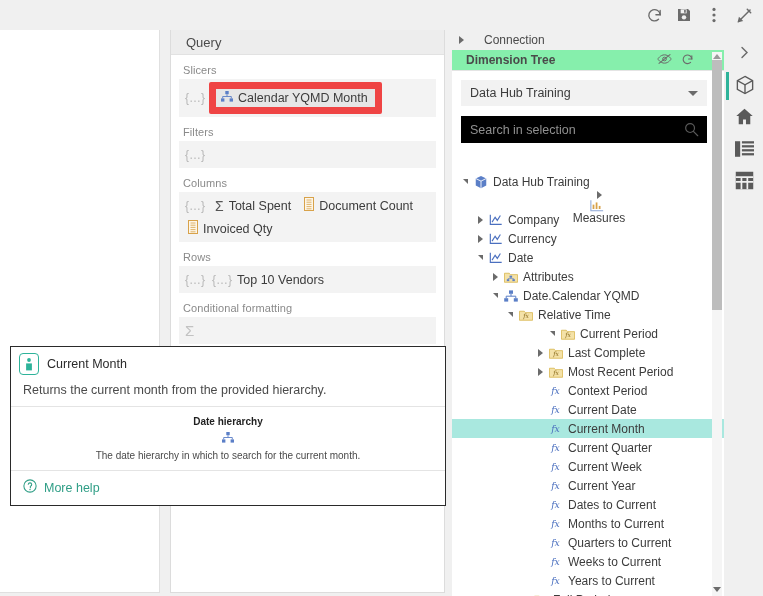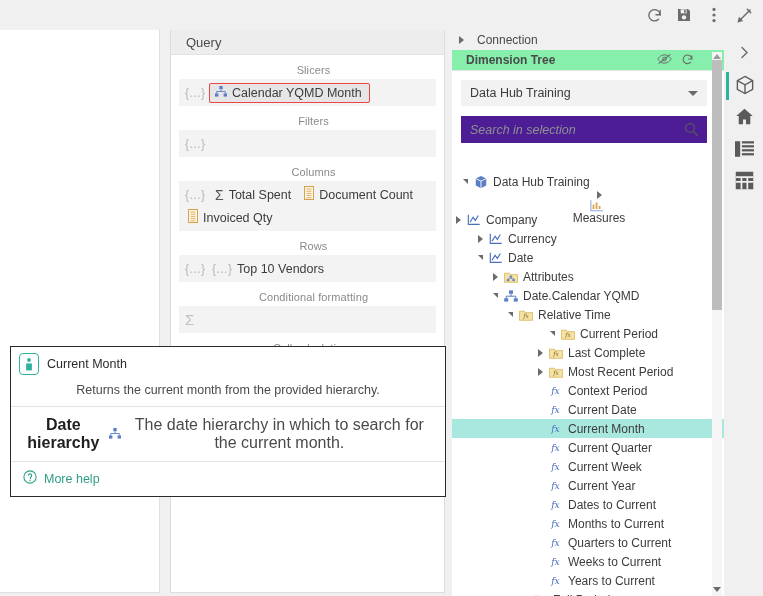--- a/index.html
+++ b/index.html
@@ -4,21 +4,21 @@
 <style>
   * { box-sizing: border-box; margin: 0; padding: 0; }
   html, body {
     width: 763px; height: 596px;
     background: #f0f0f0;
     font-family: "Liberation Sans", sans-serif;
     font-size: 12px;
     color: #3c3c3c;
     overflow: hidden;
   }
-  #app { position: relative; width: 763px; height: 548px; text-align: center; }
+  #app { position: relative; width: 763px; height: 548px; }
 
   
   .topbar {
     position: absolute; left: 0; top: 0; width: 763px; height: 30px;
     background: #f0f0f0;
   }
   .topbar-icons {
     position: absolute; right: 4px; top: 0; height: 30px;
     display: flex; align-items: center; gap: 0px;
   }
@@ -53,38 +53,38 @@
   }
   .q-dropzone {
     margin: 0 8px; background: #f3f3f3; min-height: 23px;
     display: flex; align-items: center; flex-wrap: wrap; gap: 4px;
     padding: 3px 6px;
   }
   .q-dropzone.tall { min-height: 27px; }
   .brace { color: #b8b8b8; font-size: 12px; font-family: "Liberation Sans", sans-serif; }
   .chip {
     display: inline-flex; align-items: center; gap: 5px;
-    background: #e6e6e6; border: 1px solid #ef4444; border-radius: 2px;
+    background: #e6e6e6; border: 7px solid #ef4444; border-radius: 2px;
     padding: 2px 7px 2px 5px; font-size: 12.5px; color: #3c3c3c;
   }
   .field {
     display: inline-flex; align-items: center; gap: 5px;
     font-size: 12.5px; color: #3c3c3c; padding: 1px 3px;
   }
   .sigma { font-size: 14px; color: #555; line-height: 1; }
   .sigma-gray { font-size: 15px; color: #c2c2c2; line-height: 1; }
 
   
   .dim-panel {
     position: absolute; left: 452px; top: 30px; width: 272px; height: 566px;
     background: #ffffff;
   }
   .conn-row {
     height: 20px; background: #f0f0f0; display: flex; align-items: center;
-    padding-left: 7px; gap: 13px; font-size: 12px; color: #4a4a4a;
+    padding-left: 7px; gap: 20px; font-size: 12px; color: #4a4a4a;
   }
   .dim-row {
     height: 21px; background: #86efac; display: flex; align-items: center;
     padding-left: 14px; font-size: 12px; color: #4a4a4a;
     border-bottom: 1px solid #e4e4e4; position: relative; font-weight: bold;
   }
   .dim-row-icons {
     position: absolute; right: 30px; top: 0; height: 21px;
     display: flex; align-items: center; gap: 9px;
   }
@@ -92,23 +92,23 @@
     margin: 9px 17px 0 9px; height: 26px; background: #f2f2f2;
     display: flex; align-items: center; padding: 0 9px;
     font-size: 12.5px; color: #3c3c3c; position: relative;
   }
   .dim-select .caret {
     position: absolute; right: 9px; top: 50%; margin-top: -2px;
     width: 0; height: 0; border-left: 5px solid transparent;
     border-right: 5px solid transparent; border-top: 5px solid #6b6b6b;
   }
   .dim-search {
-    margin: 10px 17px 0 9px; height: 27px; background: #4c1d95;
+    margin: 10px 17px 0 9px; height: 27px; background: #000000;
     display: flex; align-items: center; padding: 0 9px;
-    font-size: 12.5px; color: #909090; position: relative; font-style: italic;
+    font-size: 12.5px; color: #909090; position: relative;
   }
   .dim-search .mag { position: absolute; right: 8px; top: 6px; }
 
   
   .tree {
     position: absolute; left: 0; top: 142px; width: 272px; height: 454px;
     overflow: hidden;
   }
   .tnode {
     height: 19px; display: flex; align-items: center;
@@ -176,23 +176,23 @@
     width: 20px; height: 22px; border: 1.6px solid #2eb39a;
     border-radius: 4px; display: flex; align-items: center;
     justify-content: center; flex: none;
   }
   .tt-title { font-size: 12.5px; color: #2a2a2a; font-weight: normal; }
   .tt-desc {
     padding: 2px 12px 9px 12px; font-size: 12.5px; color: #4a4a4a;
     border-bottom: 1px solid #e4e4e4;
   }
   .tt-param {
-    padding: 9px 12px 9px 12px; font-size: 16px; color: #4a4a4a;
+    padding: 9px 12px 9px 12px; font-size: 10px; color: #4a4a4a;
     border-bottom: 1px solid #e4e4e4; display: flex;
-    align-items: center; gap: 5px; flex-wrap: nowrap;
+    align-items: center; gap: 5px; flex-wrap: nowrap; flex-direction: column;
   }
   .tt-param b { color: #1f1f1f; font-weight: bold; }
   .tt-more {
     padding: 8px 12px 9px 12px; display: flex; align-items: center;
     gap: 7px; font-size: 12.5px; color: #2f9e86; cursor: pointer;
   }
 </style>
 </head>
 <body>
 
@@ -379,21 +379,21 @@
           <span class="ticon-wrap">
             <svg width="14" height="13" viewBox="0 0 16 14">
               <path d="M1 1v12h14" stroke="#8fa8d8" stroke-width="1.2" fill="none"></path>
               <rect x="3" y="6" width="2" height="5" fill="#d8a24a"></rect>
               <rect x="6.5" y="3.5" width="2" height="7.5" fill="#d8a24a"></rect>
               <rect x="10" y="7.5" width="2" height="3.5" fill="#d8a24a"></rect>
             </svg>
           </span>
           <span class="tlabel">Measures</span>
         </div>
-        <div class="tnode" style="">
+        <div class="tnode" style="padding-left: 22px;">
           <span class="tw">
             <span class="tri-r"></span>
           </span>
           <span class="ticon-wrap">
             <svg width="14" height="13" viewBox="0 0 16 14">
               <path d="M1.5 1.5v11h13" stroke="#4a6fbf" stroke-width="1.3" fill="none"></path>
               <path d="M3.5 10L7 4.5l2.5 3.5L13 2.5" stroke="#4a6fbf" stroke-width="1.3" fill="none"></path>
             </svg>
           </span>
           <span class="tlabel">Company</span>

